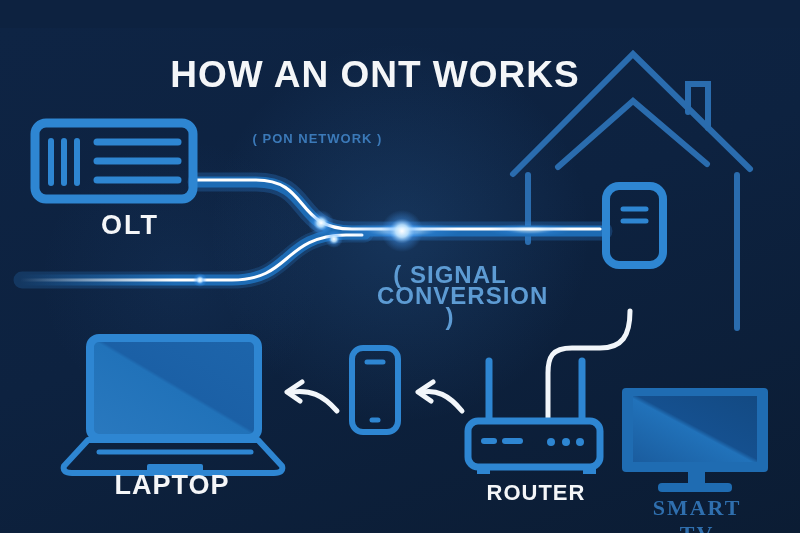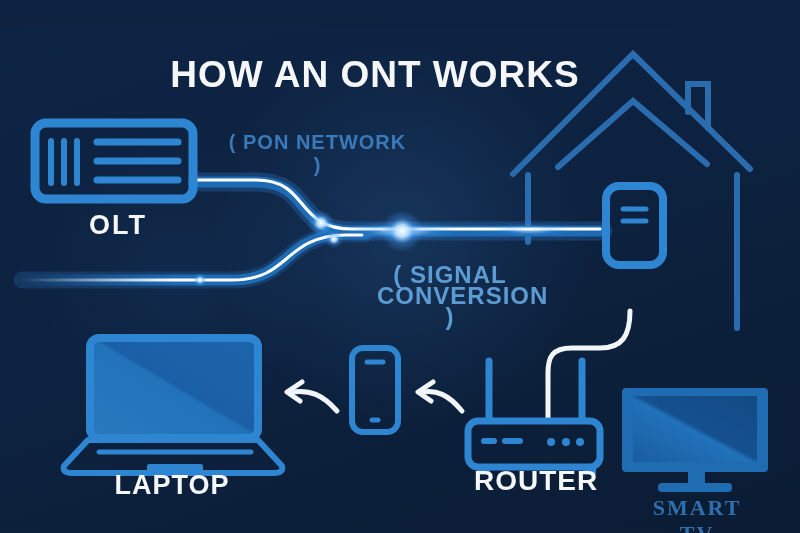--- a/index.html
+++ b/index.html
@@ -10,27 +10,27 @@
       radial-gradient(circle at 180px 250px, rgba(60,130,210,0.08), rgba(60,130,210,0) 140px),
       linear-gradient(160deg,#0e2444 0%, #0d2240 45%, #0b1c33 100%);
     font-family:"Liberation Sans", sans-serif;
     margin-top:28px;
   }
   .label{position:absolute;font-weight:bold;text-align:center;}
   .label-white{color:#f4f6f8;}
   .label-blue{color:#3b79b8;}
   .label-lightblue{color:#5d9bd3;}
   #title{left:140px;top:26px;width:470px;font-size:37px;letter-spacing:1px;color:#f4f6f8;}
-  #lbl-olt{left:62px;top:182px;width:112px;font-size:27px;letter-spacing:2px;}
-  #lbl-pon{left:225px;top:103px;width:185px;font-size:20px;letter-spacing:1px;}
+  #lbl-olt{left:74px;top:182px;width:112px;font-size:27px;letter-spacing:2px;}
+  #lbl-pon{left:225px;top:103px;width:185px;font-size:13px;letter-spacing:1px;}
   #lbl-signal{left:377px;top:236px;width:146px;font-size:24px;line-height:21px;letter-spacing:1px;}
   #lbl-ont{left:576px;top:244px;width:114px;font-size:27px;letter-spacing:2px;}
   #lbl-ethernet{left:645px;top:292px;width:122px;font-size:17px;line-height:19px;letter-spacing:1px;}
   #lbl-laptop{left:112px;top:442px;width:120px;font-size:27px;letter-spacing:1px;}
-  #lbl-router{left:474px;top:437px;width:124px;font-size:28px;letter-spacing:1px;}
+  #lbl-router{left:474px;top:452px;width:124px;font-size:22px;letter-spacing:1px;}
   #lbl-smarttv{left:634px;top:467px;width:126px;font-size:22px;letter-spacing:2px;color:#2f6fae;font-family:Liberation Serif, serif;}
   svg{position:absolute;left:0;top:0;}
 </style>
 </head>
 <body>
 
 <div class="stage">
 
   <svg width="800" height="533" viewBox="0 0 800 533">
     <defs>

